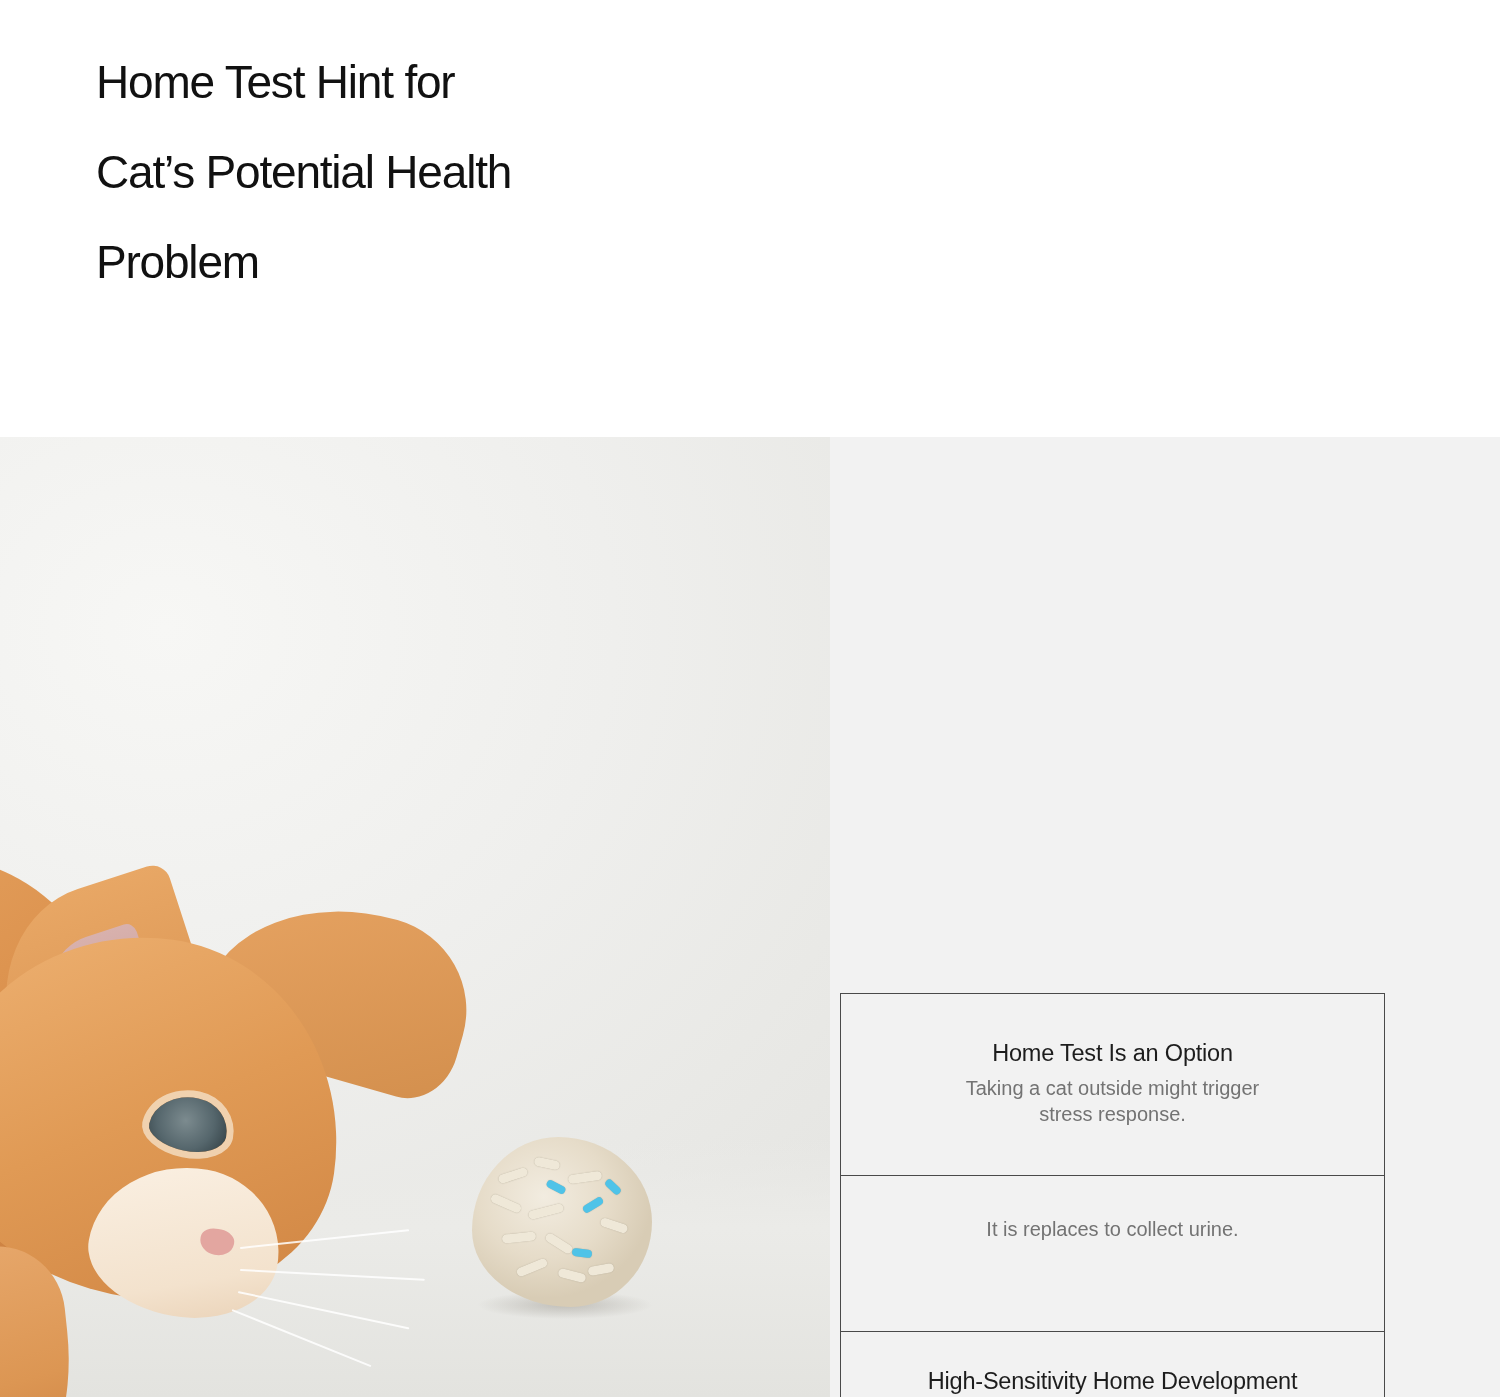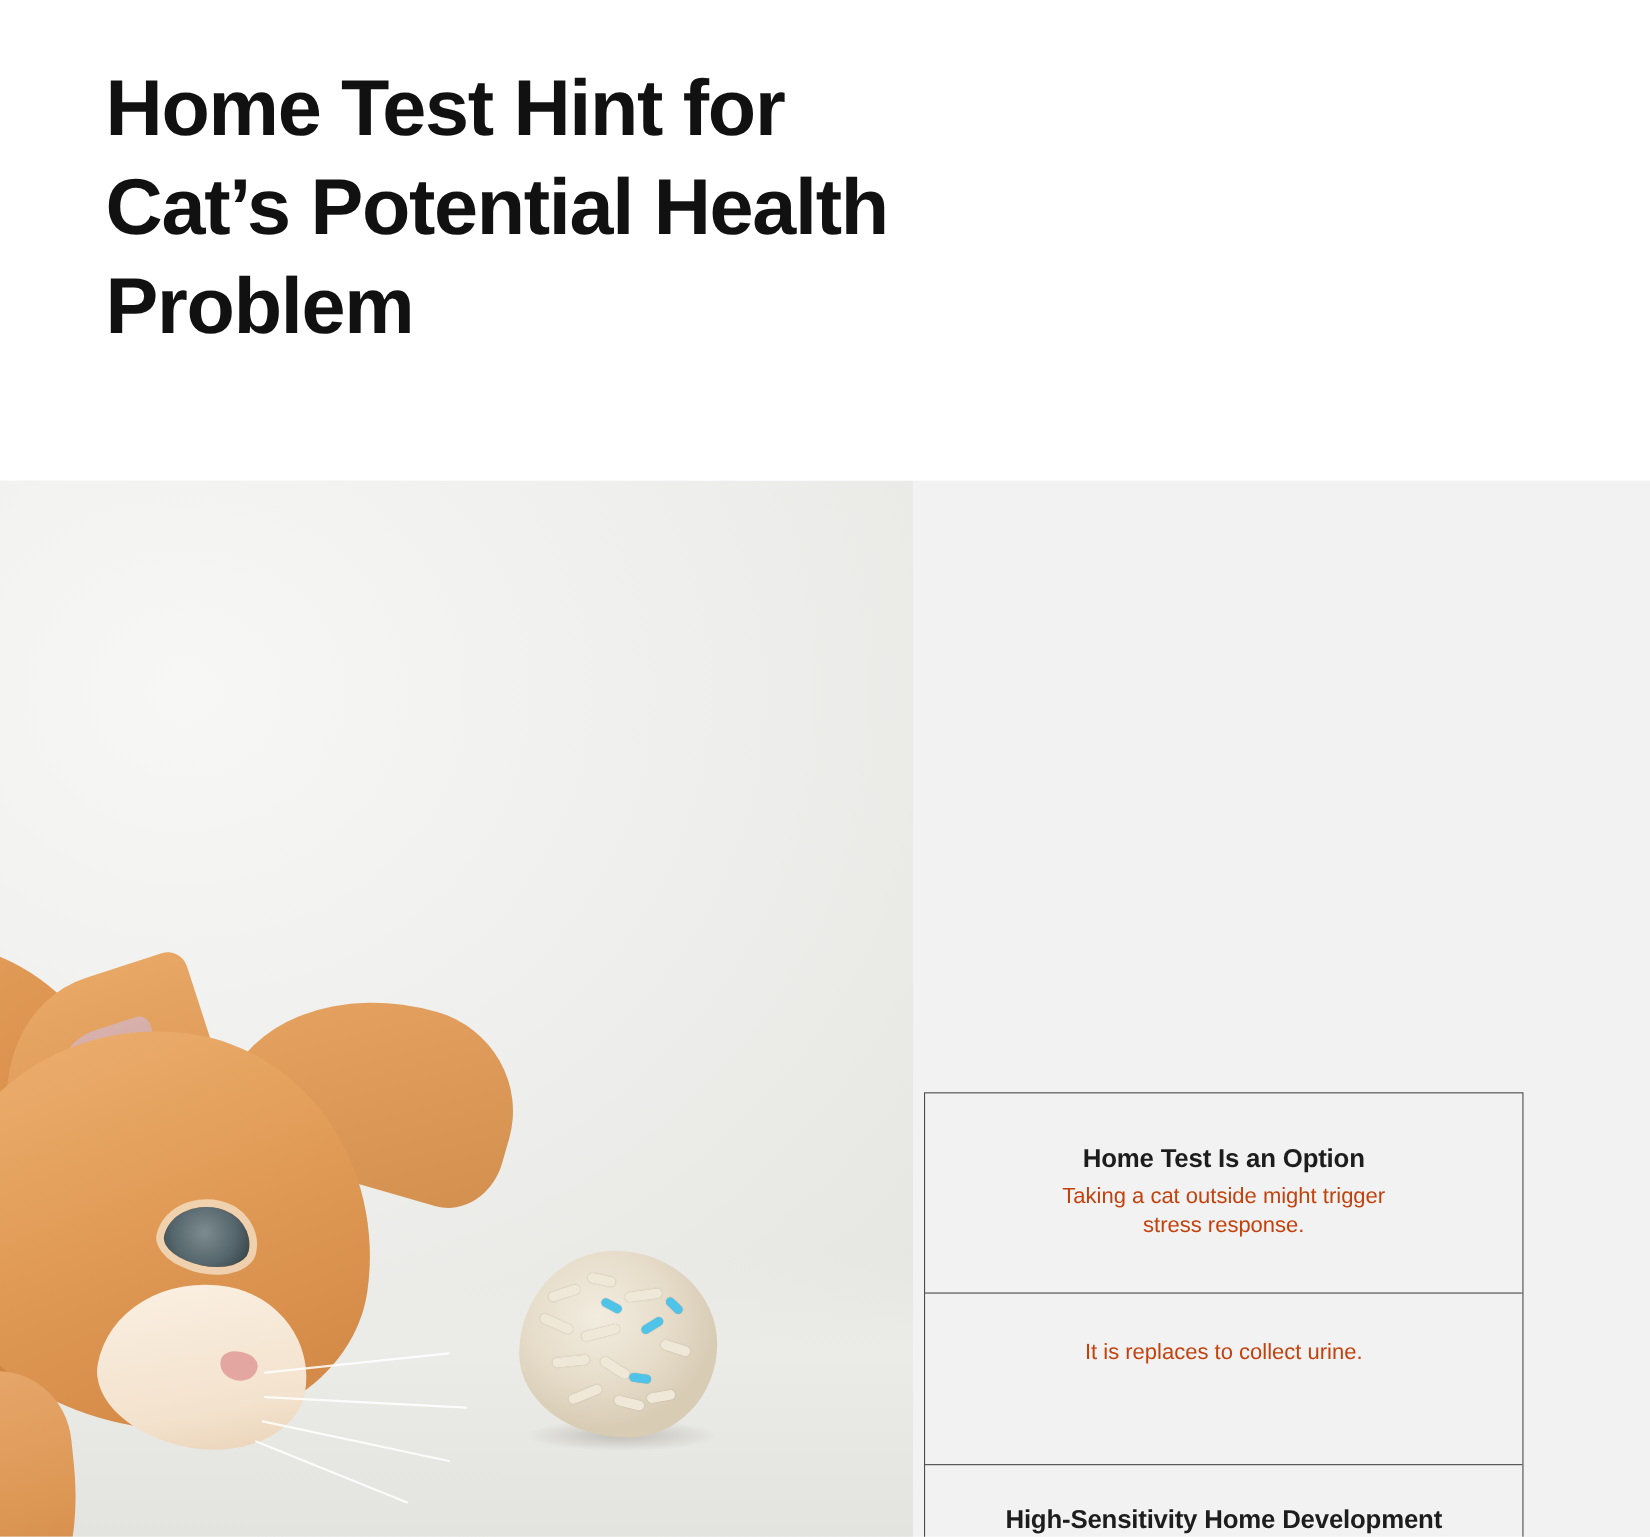--- a/index.html
+++ b/index.html
@@ -19,23 +19,23 @@
     height: 1397px;
     background: #ffffff;
   }
 
   
   .heading {
     position: absolute;
     left: 96px;
     top: 6px;
     width: 1050px;
-    font-size: 72px;
+    font-size: 46px;
     line-height: 90px;
-    font-weight: 700;
+    font-weight: 400;
     letter-spacing: -1.2px;
     color: #111111;
     white-space: pre-line;
   }
 
   
   .hero {
     position: absolute;
     left: 0;
     top: 437px;
@@ -226,30 +226,30 @@
   .feature {
     border-bottom: 1px solid #4a4a4a;
     padding: 26px 24px 26px;
     text-align: center;
     box-sizing: border-box;
   }
   .feature:last-child { border-bottom: none; }
   .feature-title {
     font-size: 23.5px;
     line-height: 31px;
-    font-weight: 700;
+    font-weight: 400;
     color: #1d1d1d;
     letter-spacing: -0.2px;
     white-space: pre-line;
   }
   .feature-desc {
     margin-top: 6px;
     font-size: 20px;
     line-height: 26px;
-    color: #c2410c;
+    color: #737373;
     white-space: pre-line;
   }
   .f0 { height: 182px; padding-top: 44px; }
   .f1 { height: 156px; padding-top: 34px; }
   .f2 { height: 170px; padding-top: 34px; }
 </style>
 </head>
 <body>
 
 <div class="page">

